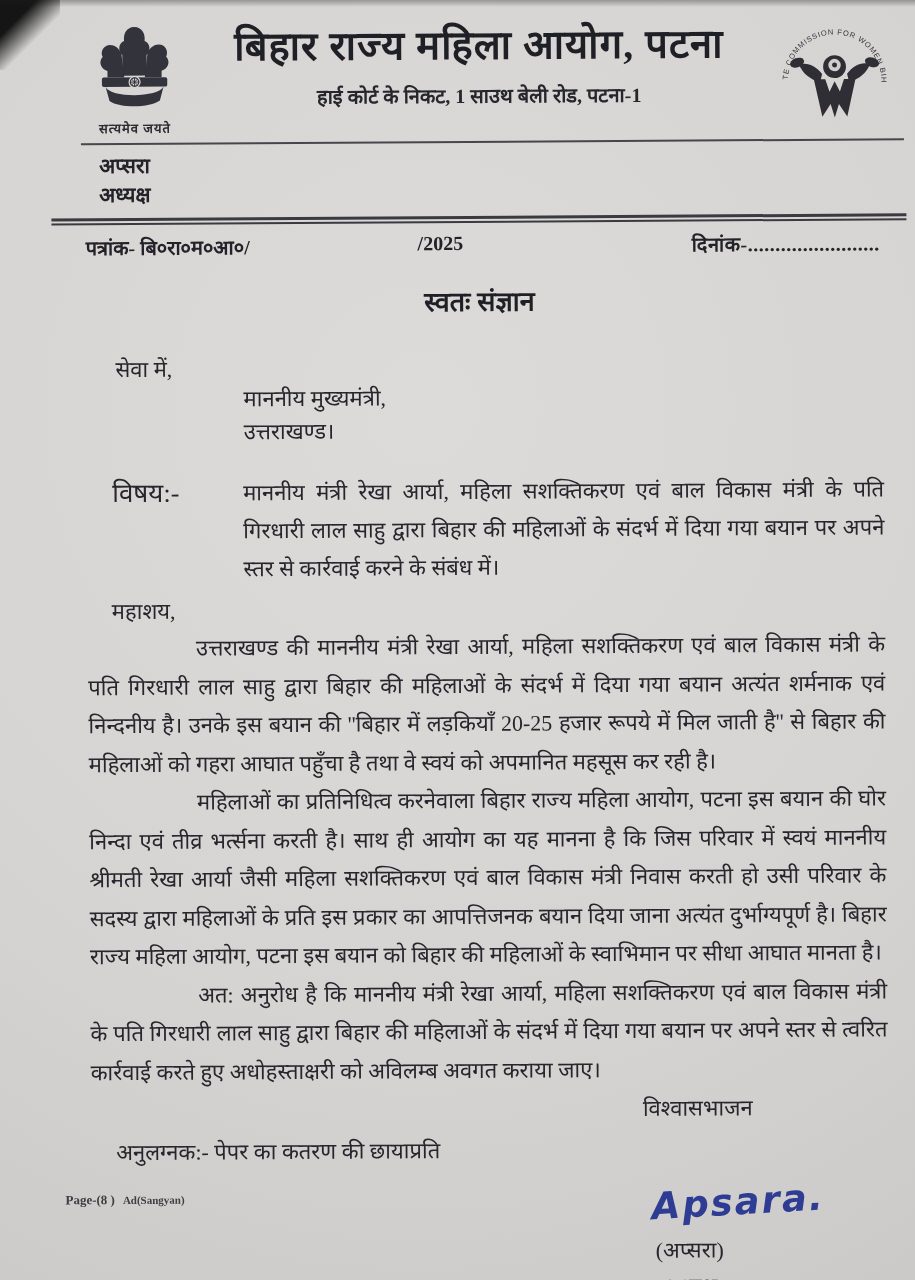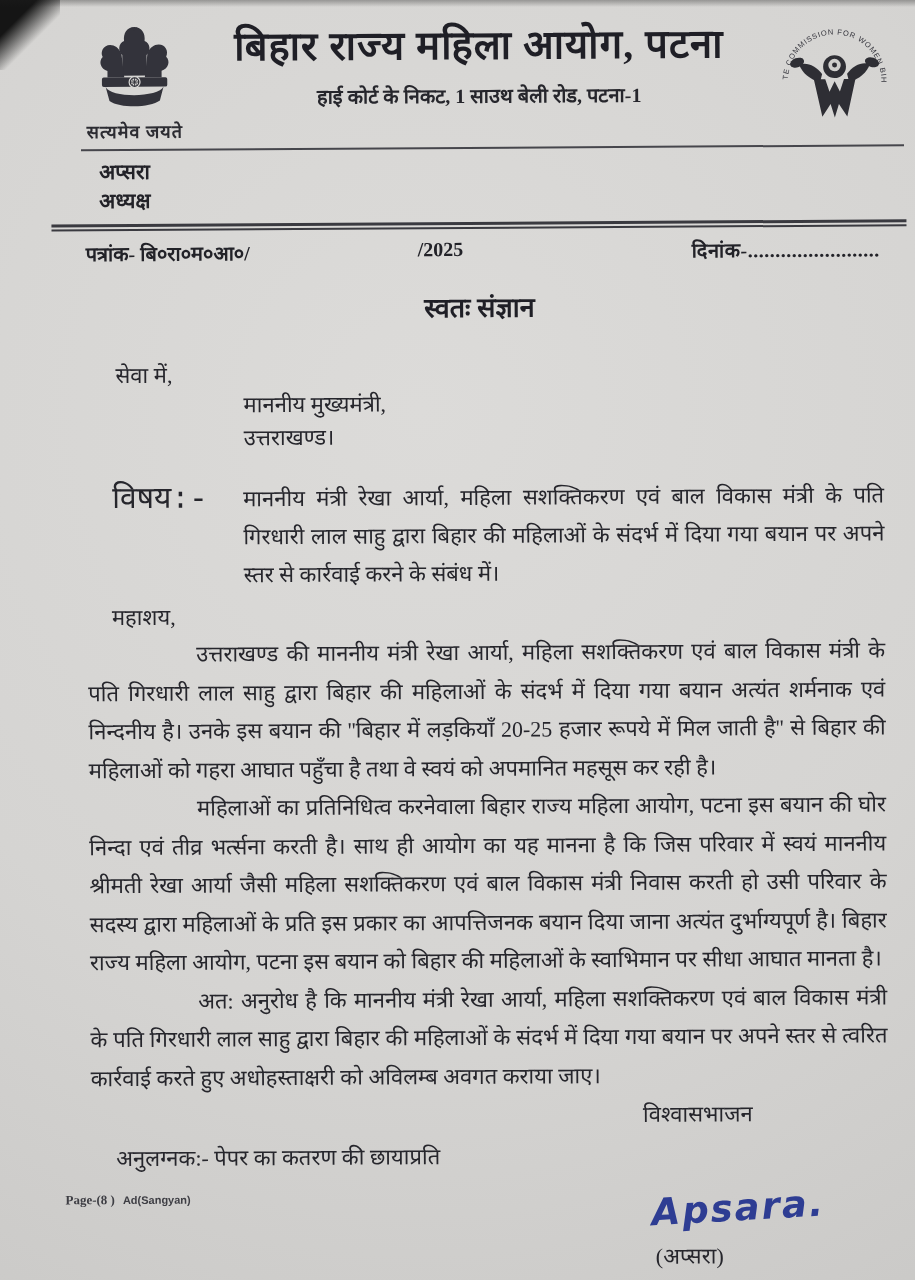--- a/index.html
+++ b/index.html
@@ -24,21 +24,21 @@
     position:absolute; top:0; left:0; right:0; height:7px;
     background: linear-gradient(180deg, rgba(30,30,30,.35), rgba(30,30,30,0));
     pointer-events:none;
   }
   .tilt { position:absolute; inset:0; transform:rotate(-0.35deg); }
 
   
   .lh { display:flex; align-items:flex-start; padding:16px 14px 0 88px; }
   .emblem-wrap { width:100px; flex:none; text-align:center; padding-top:4px; }
   .emblem-wrap svg { display:block; margin:0 auto; }
-  .motto { font-size:18px; font-weight:bold; letter-spacing:1px; margin-top:1px; color:#2c2c32; }
+  .motto { font-size:13px; font-weight:bold; letter-spacing:1px; margin-top:1px; color:#2c2c32; }
   .lh-center { flex:1; text-align:center; padding-top:8px; }
   .org-name { font-size:40px; font-weight:bold; letter-spacing:1px; color:#1f1f26; line-height:1.1; }
   .org-addr { font-size:20px; font-weight:bold; margin-top:14px; color:#26262c; }
   .logo-wrap { width:124px; flex:none; padding-top:2px; }
 
   
   .rule-thin { height:2px; background:#46464c; margin:6px 8px 0 84px; }
   .rule-double { margin:6px 6px 0 54px; border-top:3px solid #3a3a40; border-bottom:2px solid #3a3a40; height:7px; }
 
   
@@ -52,21 +52,21 @@
   .ref-year  { left:420px; }
   .ref-date  { left:694px; letter-spacing:.5px; }
 
   
   .heading { text-align:center; font-size:27px; font-weight:bold; margin:16px 40px 0 88px; color:#1f1f26; }
   .to-label { padding-left:117px; font-size:22px; margin-top:32px; }
   .to-line  { padding-left:245px; font-size:22px; line-height:33px; }
   .to-line:first-of-type { margin-top:5px; }
 
   .subject-row { display:flex; margin-top:26px; padding:0 30px 0 113px; }
-  .subject-label { width:131px; flex:none; font-size:30px; line-height:38px;font-family:Liberation Mono, monospace; }
+  .subject-label { width:131px; flex:none; font-size:26px; line-height:38px; }
   .subject-text { flex:1; font-size:22px; line-height:38px; text-align:justify; }
 
   .salutation { padding-left:112px; font-size:22px; margin-top:5px; line-height:36px; }
 
   .para { padding:0 30px 0 88px; font-size:22px; line-height:38.5px; text-align:justify; text-indent:108px; color:#26262c; }
   .closing { padding-left:640px; font-size:22px; margin-top:3px; line-height:34px; }
   .enclosure { padding-left:113px; font-size:22px; margin-top:7px; line-height:34px; }
 
   
   .sig-block { margin:14px 0 0 648px; }
@@ -75,21 +75,21 @@
     font-style:italic; font-weight:bold;
     color:#2e3d93; font-size:37px; letter-spacing:2px;
     transform:rotate(-3deg); display:inline-block;
   }
   .sig-name  { font-size:22px; margin-top:10px; padding-left:4px; }
   .sig-title { font-size:22px; margin-top:6px; padding-left:12px; }
 
   
   .footer { position:absolute; left:62px; bottom:74px; color:#3e3e44; }
   .page-label { font-family:"Liberation Serif", serif; font-weight:bold; font-size:13px; display:inline; }
-  .page-note  { font-family:Liberation Sans, sans-serif; font-weight:bold; font-size:11px; display:inline; margin-left:4px;margin-top:24px; }
+  .page-note  { font-family:Liberation Serif, serif; font-weight:bold; font-size:11px; display:inline; margin-left:4px;margin-top:24px; }
 
   .ink { fill:#33333b; }
   .ink-stroke { stroke:#33333b; fill:none; }
 </style>
 </head>
 <body>
 
 <div class="scan">
   <div class="tilt">
 

